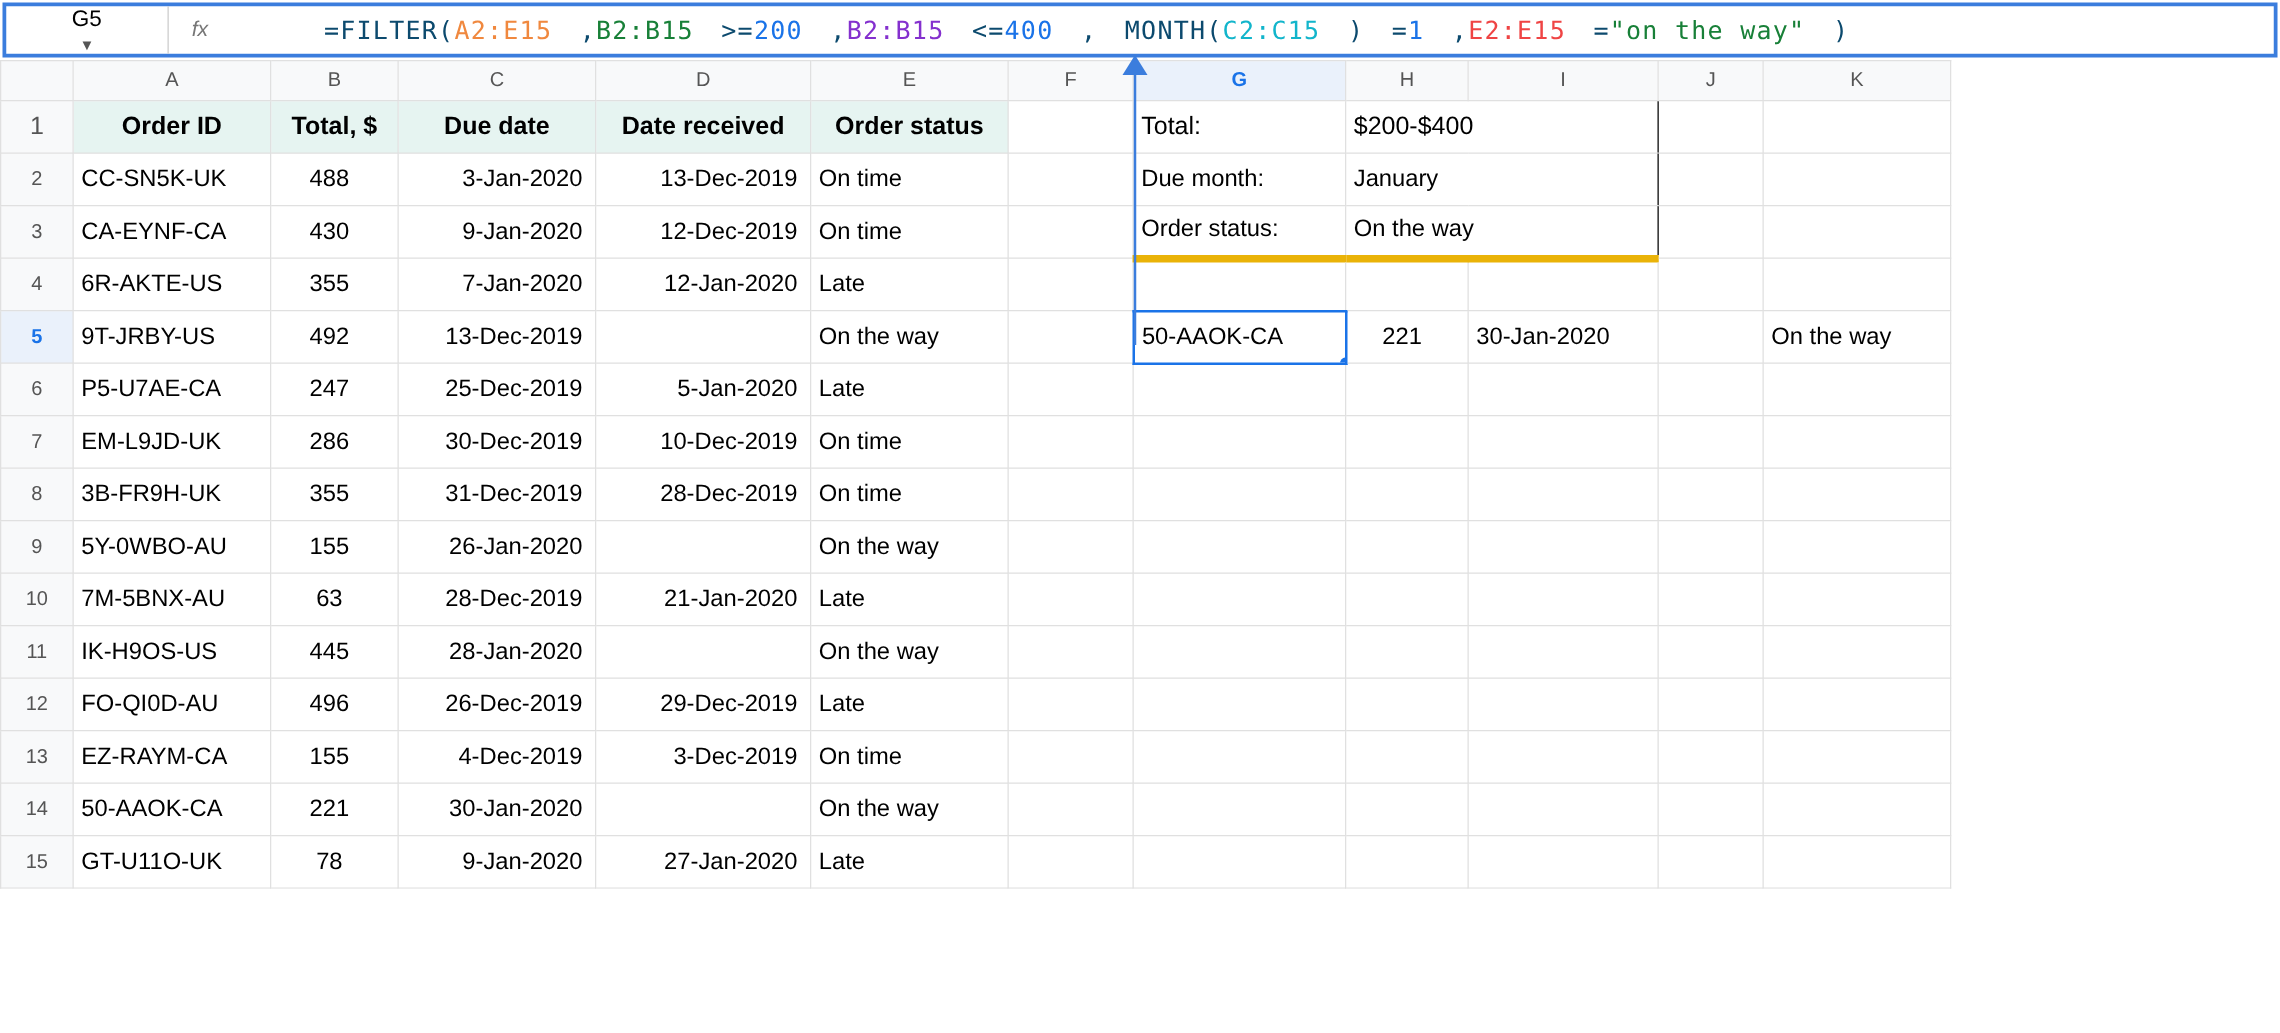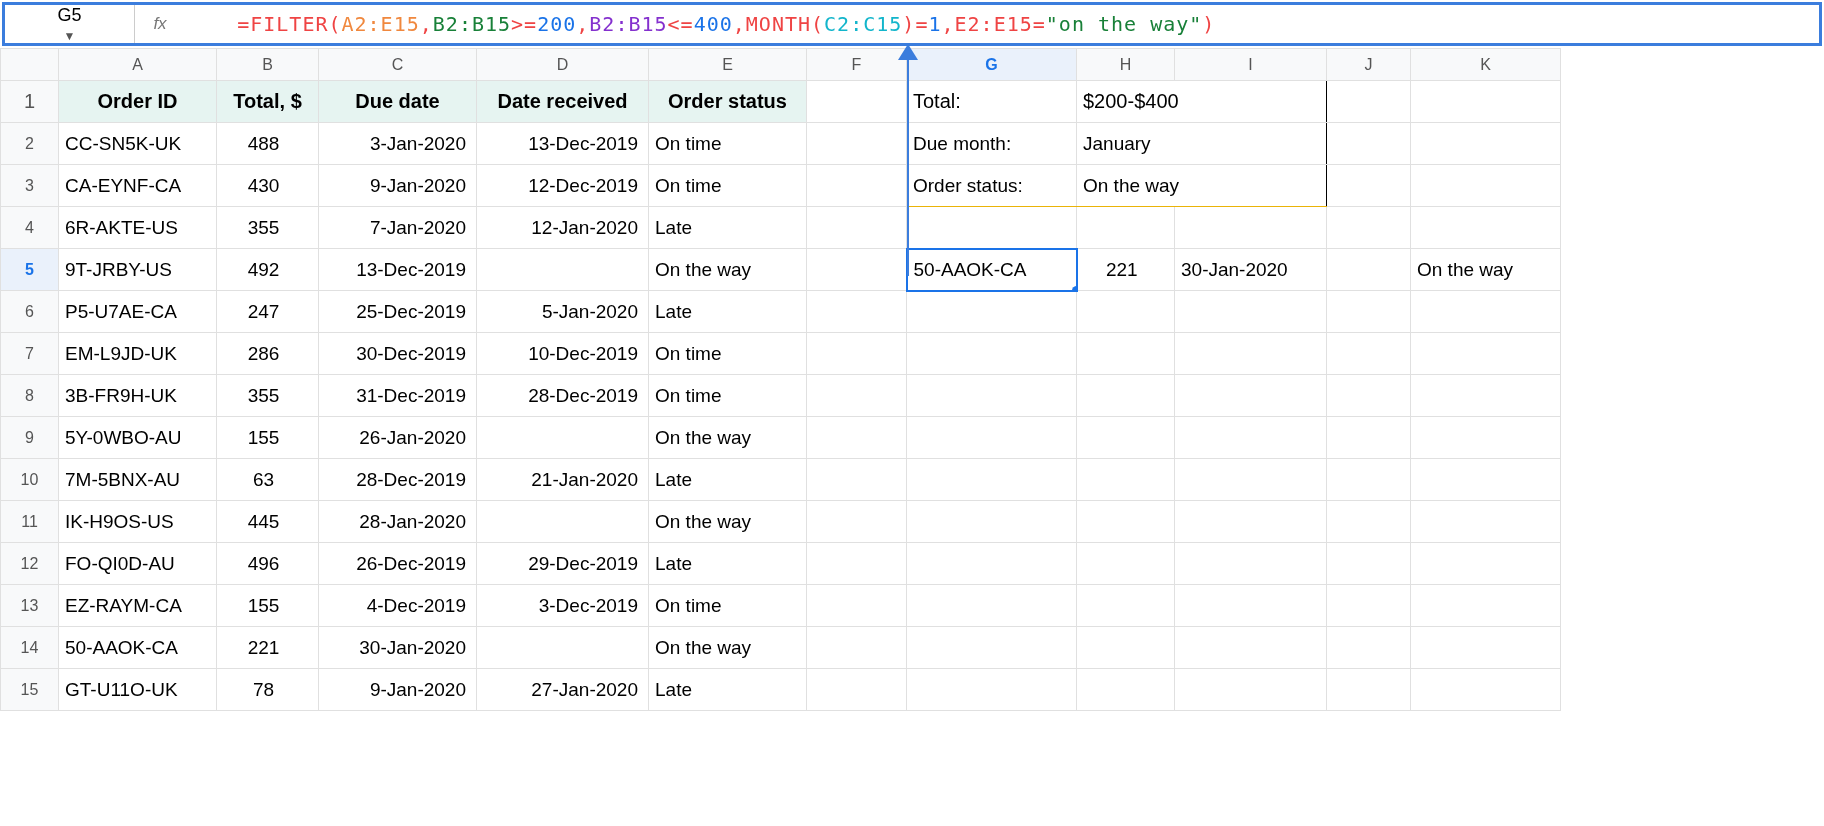--- a/index.html
+++ b/index.html
@@ -36,21 +36,21 @@
     font-style: italic;
     color: #777;
     font-size: 17px;
   }
   .formula-text {
     font-family: "Consolas", monospace;
     font-size: 20px;
     letter-spacing: 1px;
     white-space: pre;
   }
-  .f-black { color:#ef4444; }
+  .f-black { color:#0c4a6e;margin-left:22px; }
   .f-orange { color:#f0883e; }
   .f-green  { color:#188038; }
   .f-blue   { color:#1a73e8; }
   .f-purple { color:#8430ce; }
   .f-cyan   { color:#12b5cb; }
   .f-pink   { color:#ef4444; }
 
   .arrow {
     position: absolute;
     left: 907px;
@@ -115,21 +115,21 @@
     font-weight: bold;
     text-align: center;
     font-size: 20px;
   }
   .num { text-align: center; padding-right: 14px;}
   .date { text-align: right; padding-right: 10px;}
   .sel-col { background: #eaf1fb; }
   .sel-row { background: #eaf1fb; font-weight: bold; color:#1a73e8;}
   .active-col { color:#1a73e8; font-weight:bold;}
   .frame-top { border-top: 1px solid #000; margin-top: 35px; }
-  .frame-bot { border-bottom: 1px solid #eab308; margin-left: 19px; }
+  .frame-bot { border-bottom: 6px solid #eab308; margin-left: 19px; }
   .frame-left{ border-left: 1px solid #000;}
   .frame-right{ border-right:1px solid #000;}
 
   .active-cell {
     position: relative;
     border: 2px solid #1a73e8 !important;
   }
   .active-cell::after {
     content:"";
     position:absolute;

